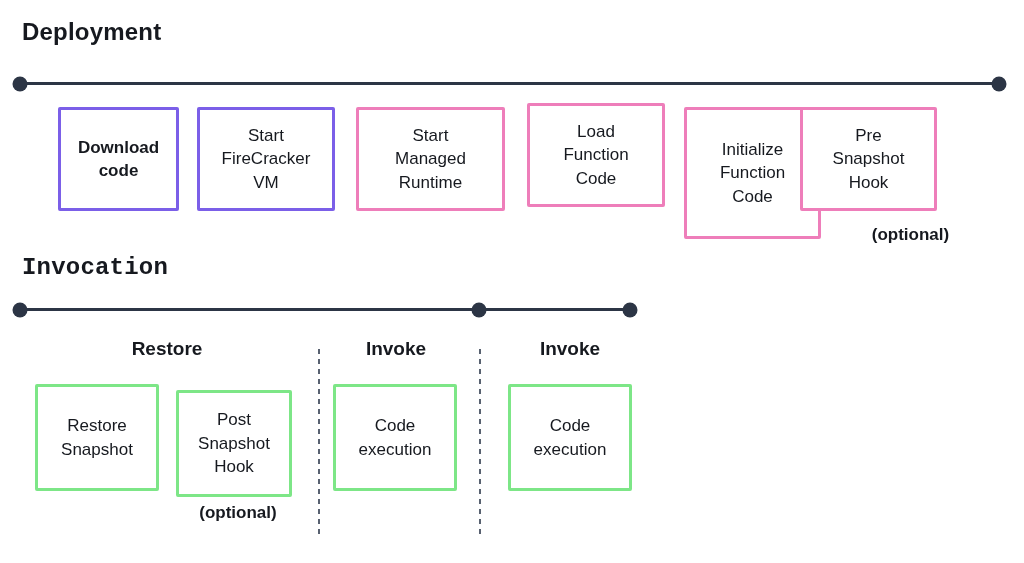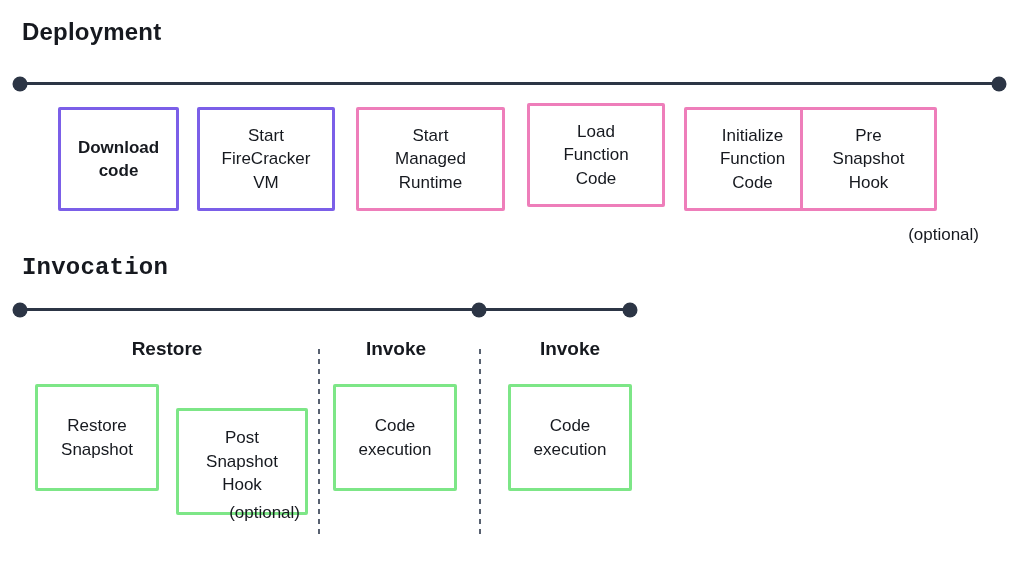--- a/index.html
+++ b/index.html
@@ -27,40 +27,40 @@
        border:3px solid;border-radius:2px;background:#fff;text-align:center;
        white-space:pre-line;font-size:17px;line-height:1.38;font-weight:500;color:var(--text);}
   .purple{border-color:var(--purple);}
   .pink{border-color:var(--pink);}
   .green{border-color:var(--green);}
 
   .b1{left:58px;top:107px;width:121px;height:104px;font-weight:bold;}
   .b2{left:197px;top:107px;width:138px;height:104px;}
   .b3{left:356px;top:107px;width:149px;height:104px;}
   .b4{left:527px;top:103px;width:138px;height:104px;}
-  .b5{left:684px;top:107px;width:137px;height:104px;}
+  .b5{left:684px;top:107px;width:137px;height:132px;}
   .b6{left:800px;top:107px;width:137px;height:104px;}
 
   .g1{left:35px;top:384px;width:124px;height:107px;}
-  .g2{left:176px;top:408px;width:132px;height:107px;}
+  .g2{left:176px;top:390px;width:116px;height:107px;}
   .g3{left:333px;top:384px;width:124px;height:107px;}
   .g4{left:508px;top:384px;width:124px;height:107px;}
 
   .phase{position:absolute;top:338px;width:160px;text-align:center;
          font-size:19px;font-weight:700;color:var(--text);}
   .p1{left:87px;}
   .p2{left:316px;}
   .p3{left:490px;}
 
   .vdash{position:absolute;top:349px;width:2px;height:190px;
          background:repeating-linear-gradient(to bottom,var(--dash) 0 5px,transparent 5px 10px);}
   .d1{left:318px;}
   .d2{left:479px;}
 
-  .note{position:absolute;text-align:right;font-size:17px;font-weight:400;color:var(--text);}
+  .note{position:absolute;text-align:center;font-size:17px;font-weight:700;color:var(--text);}
   .n-deploy{left:842px;width:137px;top:225px;}
   .n-invoke{left:176px;width:124px;top:503px;}
 </style>
 </head>
 <body>
 
 <div class="canvas">
 
   <div>
     <div class="title t-deploy">Deployment</div>

